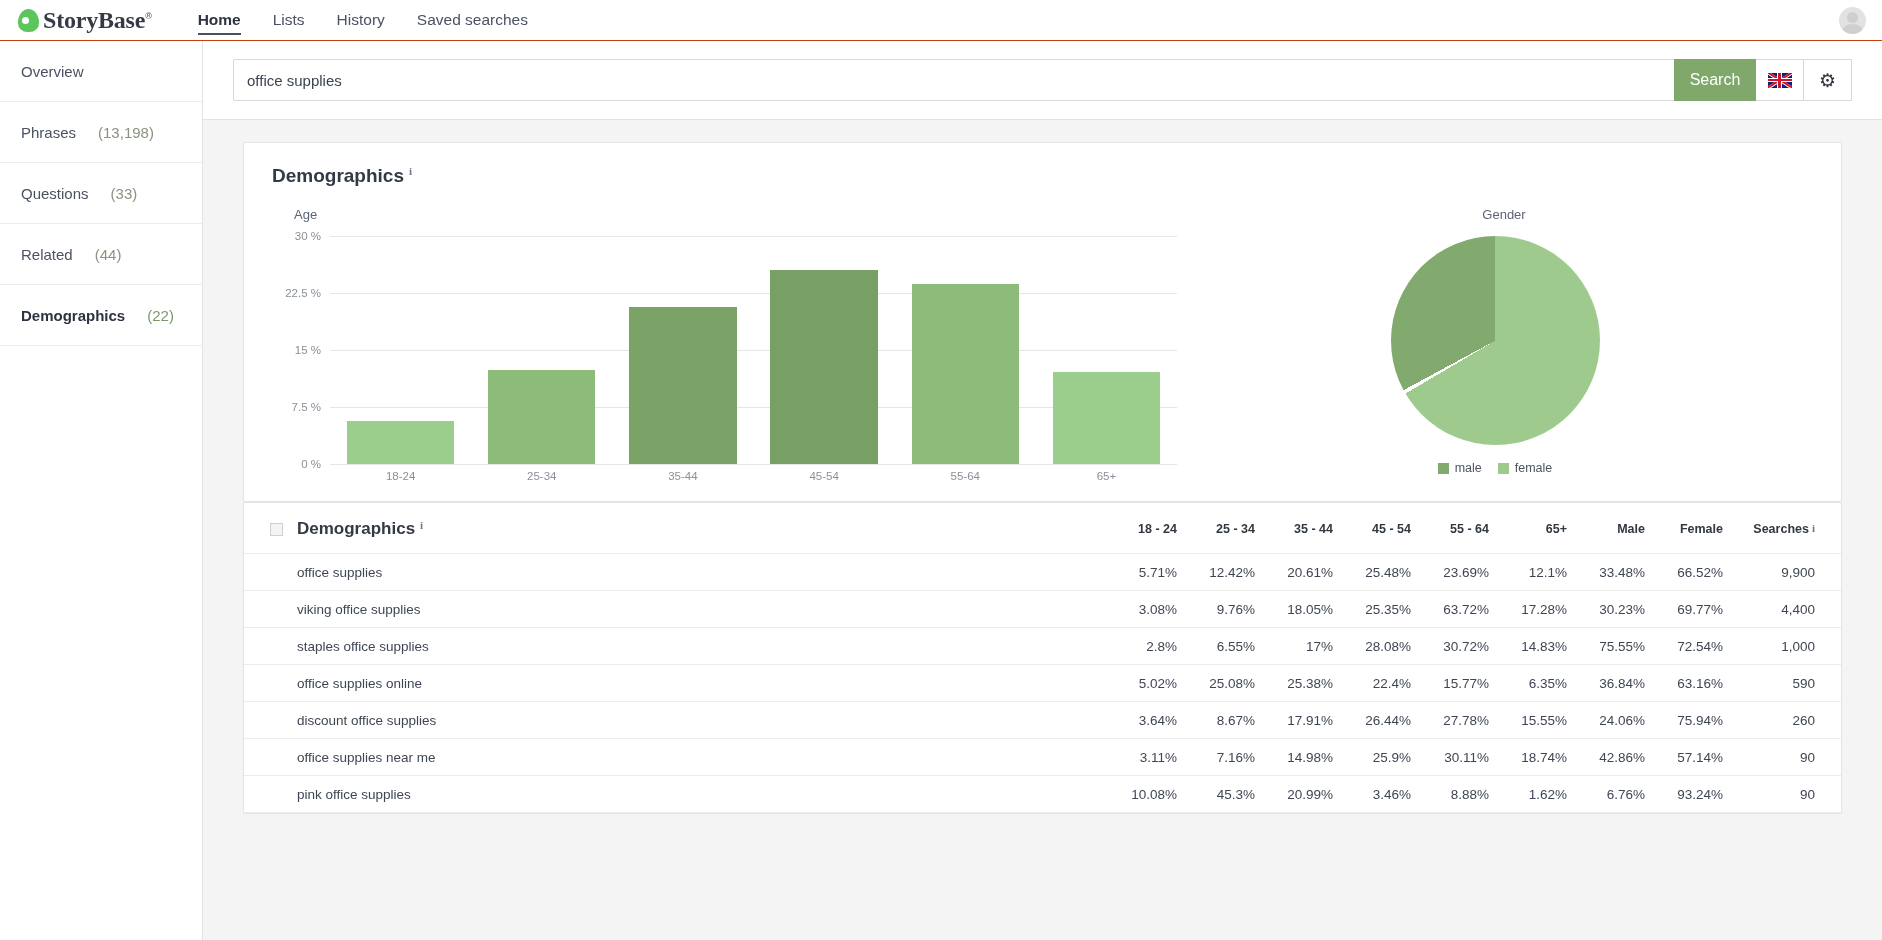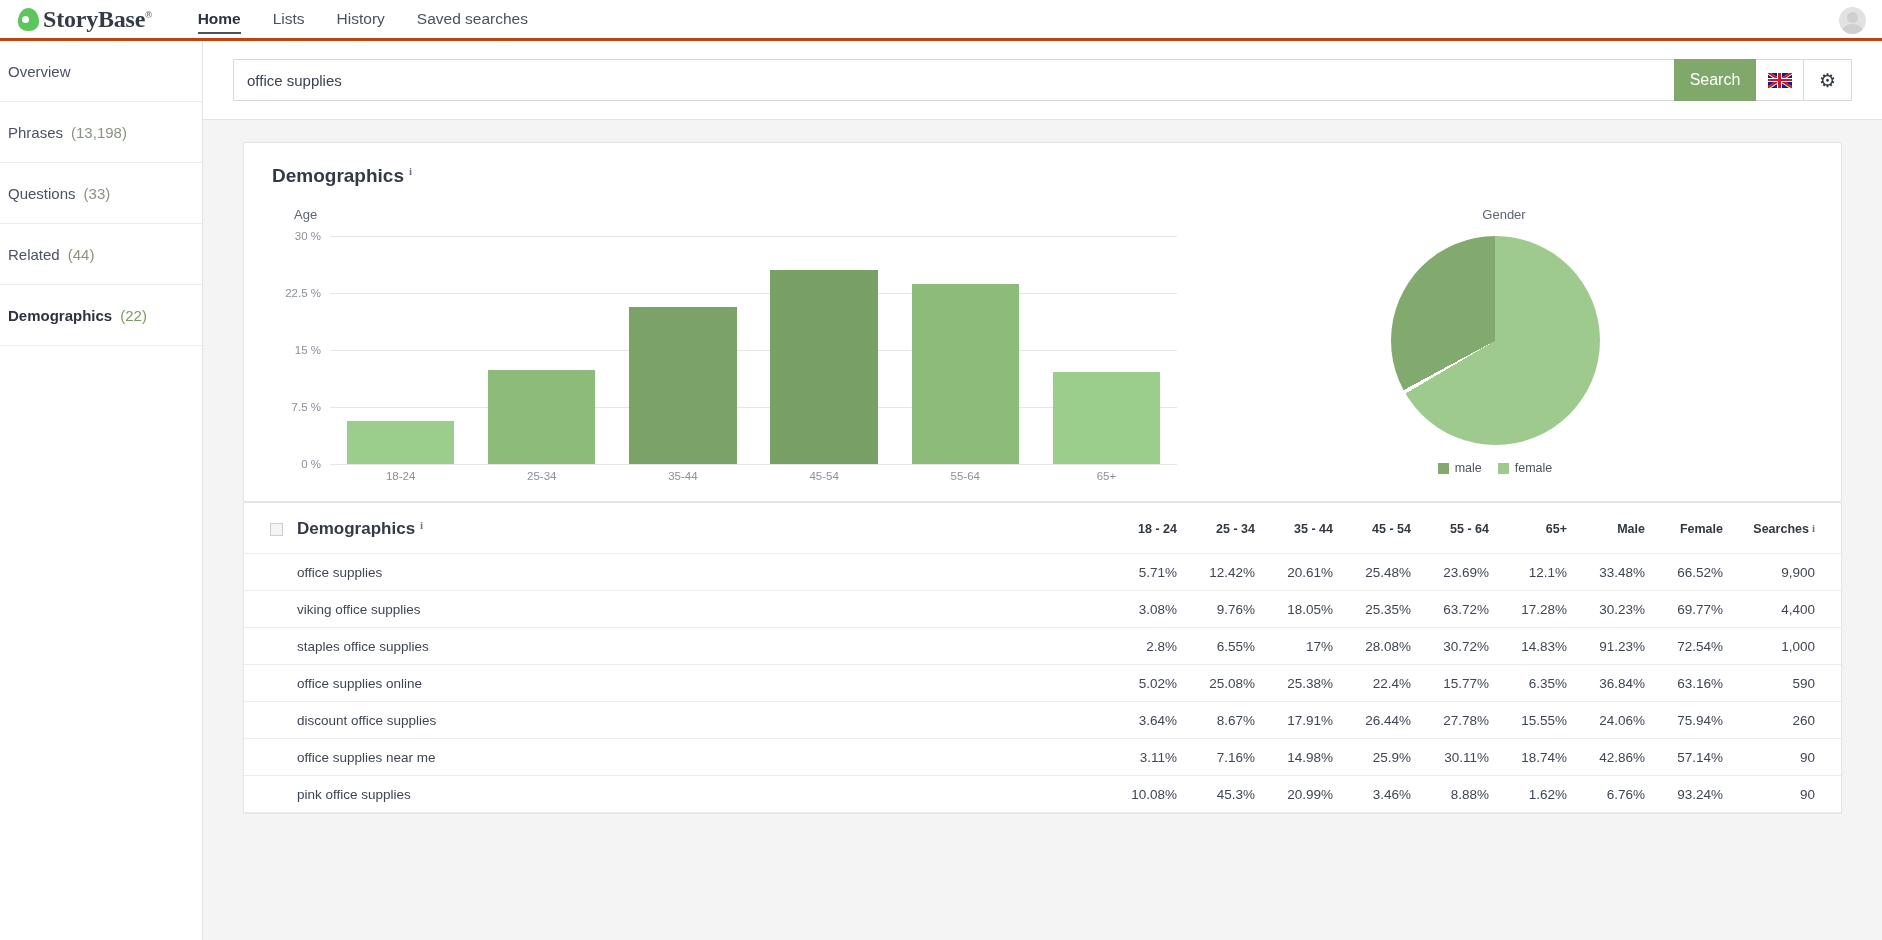--- a/index.html
+++ b/index.html
@@ -7,21 +7,21 @@
   body {
     width: 1882px; height: 940px;
     font-family: "Liberation Sans", sans-serif;
     background: #f4f4f4;
     color: #3b4350;
     overflow: hidden;
   }
 
   
   .topbar {
-    height: 41px; background:#fff; border-bottom:3px solid #c2410c;
+    height: 41px; background:#fff; border-bottom:1px solid #c2410c;
     display:flex; align-items:center; padding:0 18px; position:relative;
   }
   .brand { display:flex; align-items:center; gap:4px; margin-right:30px; }
   .brand-mark {
     width:21px; height:23px; background:#5cc65c;
     border-radius: 60% 60% 55% 55% / 70% 70% 45% 45%;
     position:relative; transform: rotate(0deg);
   }
   .brand-mark:after{
     content:""; position:absolute; left:4px; top:8px; width:7px; height:7px;
@@ -45,24 +45,24 @@
     position:absolute; right:16px; top:7px; width:27px; height:27px;
     border-radius:50%; background:#e2e2e2; overflow:hidden;
   }
   .avatar .head{ position:absolute; left:8px; top:5px; width:11px;height:11px;border-radius:50%;background:#cfcfcf;}
   .avatar .body{ position:absolute; left:3px; top:17px; width:21px;height:15px;border-radius:50% 50% 0 0;background:#cfcfcf;}
 
   
   .page { display:flex; height: calc(940px - 41px); }
   .sidebar { width:203px; background:#fff; border-right:1px solid #e3e3e3; flex:0 0 203px; }
   .side-item {
-    height:61px; display:flex; align-items:center; padding:0 8px;
+    height:61px; display:flex; align-items:center; padding:0 21px;
     border-bottom:1px solid #ececec; font-size:15px; color:#4a5262; cursor:pointer;
   }
-  .side-item .cnt { color:#8a9280; margin-left:8px; font-weight:400; }
+  .side-item .cnt { color:#8a9280; margin-left:22px; font-weight:400; }
   .side-item.active { font-weight:700; color:#2d3340; border-bottom:1px solid #ececec; }
   .side-item.active .cnt{ color:#7c9a69; font-weight:400; }
 
   .content { flex:1; min-width:0; background:#f4f4f4; overflow:hidden; }
 
   
   .searchrow { background:#fff; border-bottom:1px solid #e3e3e3; padding:18px 30px 18px 30px; display:flex; align-items:center; }
   .search-input {
     flex:1; height:42px; border:1px solid #d8d8d8; border-right:none;
     padding:0 13px; font-size:15px; color:#3b4350; outline:none;
@@ -350,21 +350,21 @@
               <div class="td searches">4,400</div>
             </div>
             <div class="trow">
               <div class="td-name">staples office supplies</div>
               <div class="td">2.8%</div>
               <div class="td">6.55%</div>
               <div class="td">17%</div>
               <div class="td">28.08%</div>
               <div class="td">30.72%</div>
               <div class="td">14.83%</div>
-              <div class="td">91.23%</div>
+              <div class="td">75.55%</div>
               <div class="td">72.54%</div>
               <div class="td searches">1,000</div>
             </div>
             <div class="trow">
               <div class="td-name">office supplies online</div>
               <div class="td">5.02%</div>
               <div class="td">25.08%</div>
               <div class="td">25.38%</div>
               <div class="td">22.4%</div>
               <div class="td">15.77%</div>

